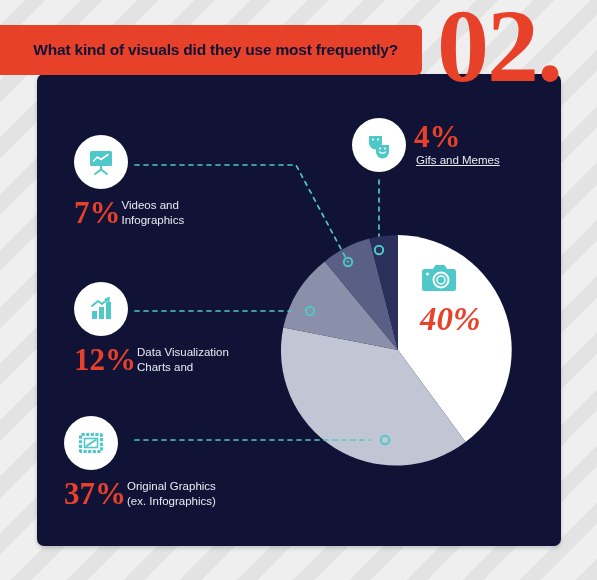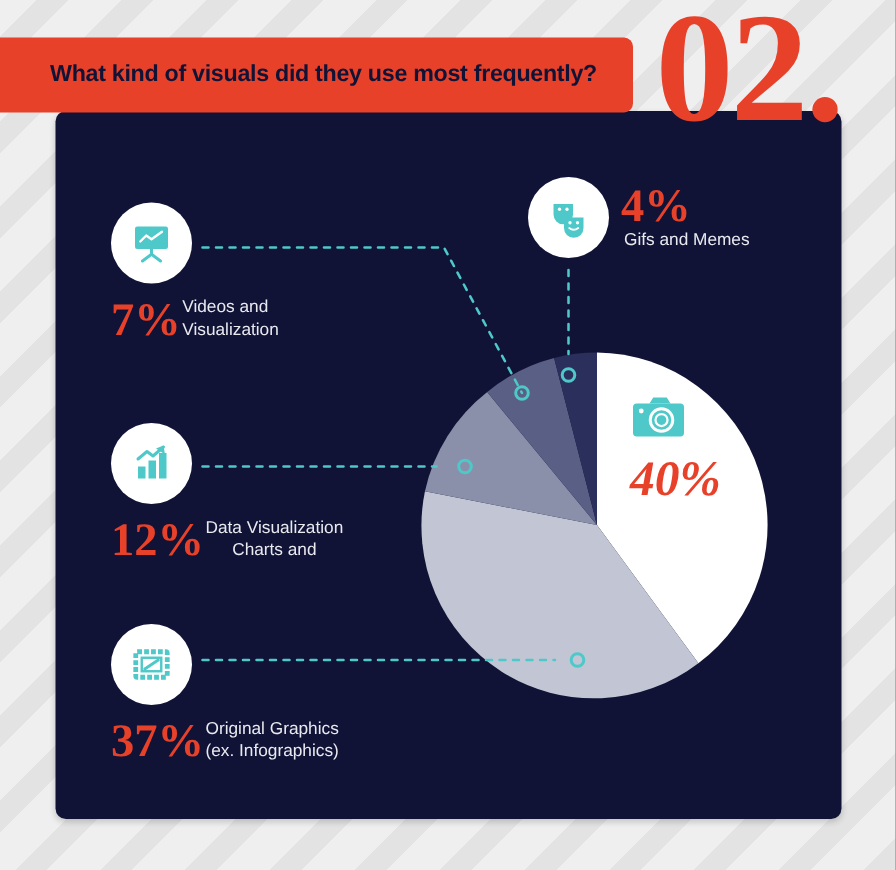--- a/index.html
+++ b/index.html
@@ -108,35 +108,35 @@
   .lbl {
     color: #e9eaf0;
     font-size: 11.5px;
     line-height: 1.32;
     margin-left: 1px;
     white-space: nowrap;
   }
 
   
   #legend-videos  { left: 74px;  top: 135px; }
-  #legend-charts  { left: 74px;  top: 282px; text-align: center; }
-  #legend-original{ left: 74px;  top: 416px; }
+  #legend-charts  { left: 74px;  top: 282px; }
+  #legend-original{ left: 64px;  top: 416px; }
 
   
   #legend-gifs { left: 352px; top: 118px; }
   #legend-gifs .legend-row {
     position: absolute;
     left: 62px;
     top: 4px;
     align-items: flex-start;
     margin-top: 0;
     flex-direction: column;
   }
   #legend-gifs .pct { font-size: 31px; }
-  #legend-gifs .lbl { margin-left: 2px; margin-top: 2px; }
+  #legend-gifs .lbl { margin-left: 2px; margin-top: 2px; text-decoration: underline; }
 
   
   #graphics {
     position: absolute;
     left: 0; top: 0;
     width: 597px; height: 580px;
     z-index: 4;
     pointer-events: none;
   }
 
@@ -206,21 +206,21 @@
       <polyline points="8.5,15 12.5,11 16,13.5 23,8.5" fill="none" stroke="#ffffff" stroke-width="1.6" stroke-linecap="round" stroke-linejoin="round"></polyline>
       <line x1="16" y1="20" x2="16" y2="24" stroke="#4ec8c8" stroke-width="2"></line>
       <line x1="16" y1="23.5" x2="10" y2="28" stroke="#4ec8c8" stroke-width="2" stroke-linecap="round"></line>
       <line x1="16" y1="23.5" x2="22" y2="28" stroke="#4ec8c8" stroke-width="2" stroke-linecap="round"></line>
     </svg>
   </div>
   <div class="legend-row">
     <div class="pct">7%</div>
     <div class="lbl">
       <div>Videos and</div>
-      <div>Visualization</div>
+      <div>Infographics</div>
     </div>
   </div>
 </div>
 
 <div class="legend" id="legend-charts">
   <div class="badge">
     <svg width="32" height="32" viewBox="0 0 32 32">
       <rect x="7" y="18" width="5" height="8" fill="#4ec8c8"></rect>
       <rect x="14" y="14" width="5" height="12" fill="#4ec8c8"></rect>
       <rect x="21" y="9" width="5" height="17" fill="#4ec8c8"></rect>

